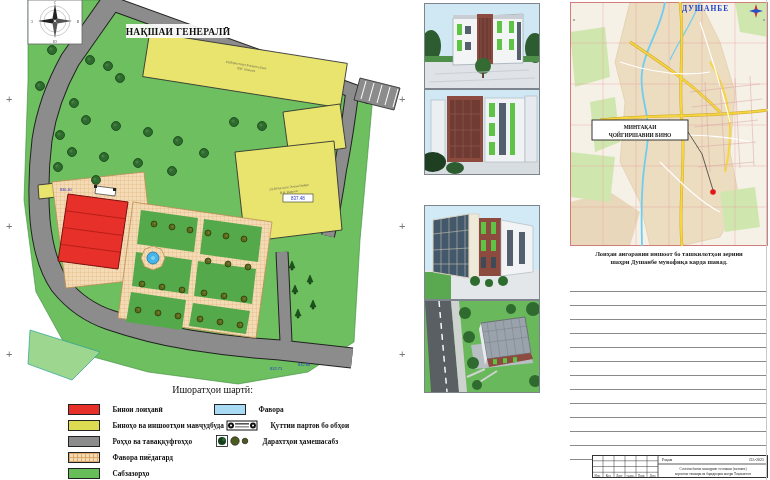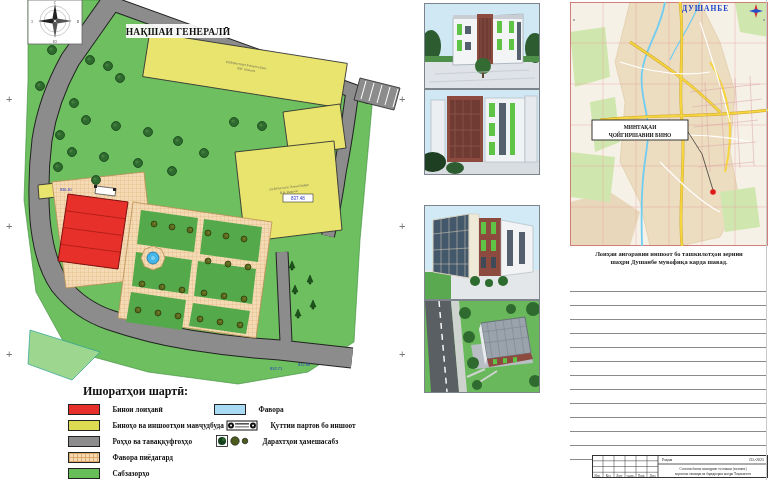--- a/index.html
+++ b/index.html
@@ -15,22 +15,22 @@
   #map{position:absolute;left:570px;top:2px;}
   #note{position:absolute;left:570px;top:250px;width:198px;text-align:center;
         font-family:"Liberation Serif",serif;font-weight:bold;font-size:6.4px;line-height:8px;color:#222;}
   #siglines{position:absolute;left:570px;top:278px;width:197px;}
   #siglines .sline{height:13px;border-bottom:1px solid #8a8a8a;}
   #titleblock{position:absolute;left:592px;top:455px;}
   .mark{position:absolute;color:#777;font-size:11px;line-height:11px;font-family:"Liberation Sans",sans-serif;}
   .edge{position:absolute;left:766px;top:0;width:1px;height:480px;background:#c9c9c9;}
   
   #legend{position:absolute;left:30px;top:384px;width:360px;height:96px;}
-  .lg-title{position:absolute;left:53px;top:0;width:170px;text-align:left;
-            font-family:"Liberation Serif",serif;font-weight:bold;font-size:12px;color:#111;}
+  .lg-title{position:absolute;left:53px;top:0;width:170px;text-align:right;
+            font-family:"Liberation Serif",serif;font-weight:normal;font-size:10px;color:#111;}
   .lg-row{position:absolute;height:12px;margin-left:28px;}
   .sw{display:inline-block;width:30px;height:9px;border:1px solid #222;vertical-align:middle;}
   .sw-red{background:#e8302a;}
   .sw-yellow{background:#dcdb52;}
   .sw-gray{background:#8c8c8c;}
   .sw-tan{background:#f4dbb6;
      background-image:repeating-linear-gradient(0deg,#dca96b 0,#dca96b .6px,transparent .6px,transparent 4px),
                       repeating-linear-gradient(90deg,#dca96b 0,#dca96b .6px,transparent .6px,transparent 4px);}
   .sw-green{background:#67bd58;}
   .sw-blue{background:#a9daf3;}
@@ -247,21 +247,21 @@
     <div class="lg-row" style="left:168px;top:32px;">
       <span class="lg-ic"><svg width="32" height="11" viewBox="0 0 32 11">
         <rect x="1" y="1" width="30" height="9" fill="#fff" stroke="#111" stroke-width="1"></rect>
         <circle cx="5" cy="5.5" r="3" fill="#111"></circle>
             <circle cx="5" cy="5.5" r="1" fill="#fff"></circle>
         <circle cx="27" cy="5.5" r="3" fill="#111"></circle>
             <circle cx="27" cy="5.5" r="1" fill="#fff"></circle>
         <rect x="9" y="3" width="14" height="1.6" fill="#555"></rect>
             <rect x="9" y="6" width="14" height="1.6" fill="#999"></rect>
       </svg></span>
-      <span class="lg-label">Қуттии партов бо иншоот</span></div>
+      <span class="lg-label">Қуттии партов бо обҳои</span></div>
     <div class="lg-row" style="left:158px;top:48px;">
       <span class="lg-ic"><svg width="34" height="12" viewBox="0 0 34 12">
         <rect x="0.5" y="0.5" width="11" height="11" fill="#fff" stroke="#111" stroke-width="0.8"></rect>
         <circle cx="6" cy="6" r="4" fill="#14401c"></circle>
             <circle cx="7.5" cy="4.5" r="1.5" fill="#2c6b30"></circle>
         <circle cx="19" cy="6" r="4.2" fill="#4c5c1d" stroke="#222" stroke-width="0.7"></circle>
         <circle cx="29" cy="6" r="2.8" fill="#4c5c1d" stroke="#222" stroke-width="0.7"></circle>
       </svg></span>
       <span class="lg-label">Дарахтҳои ҳамешасабз</span></div>
   </div>

